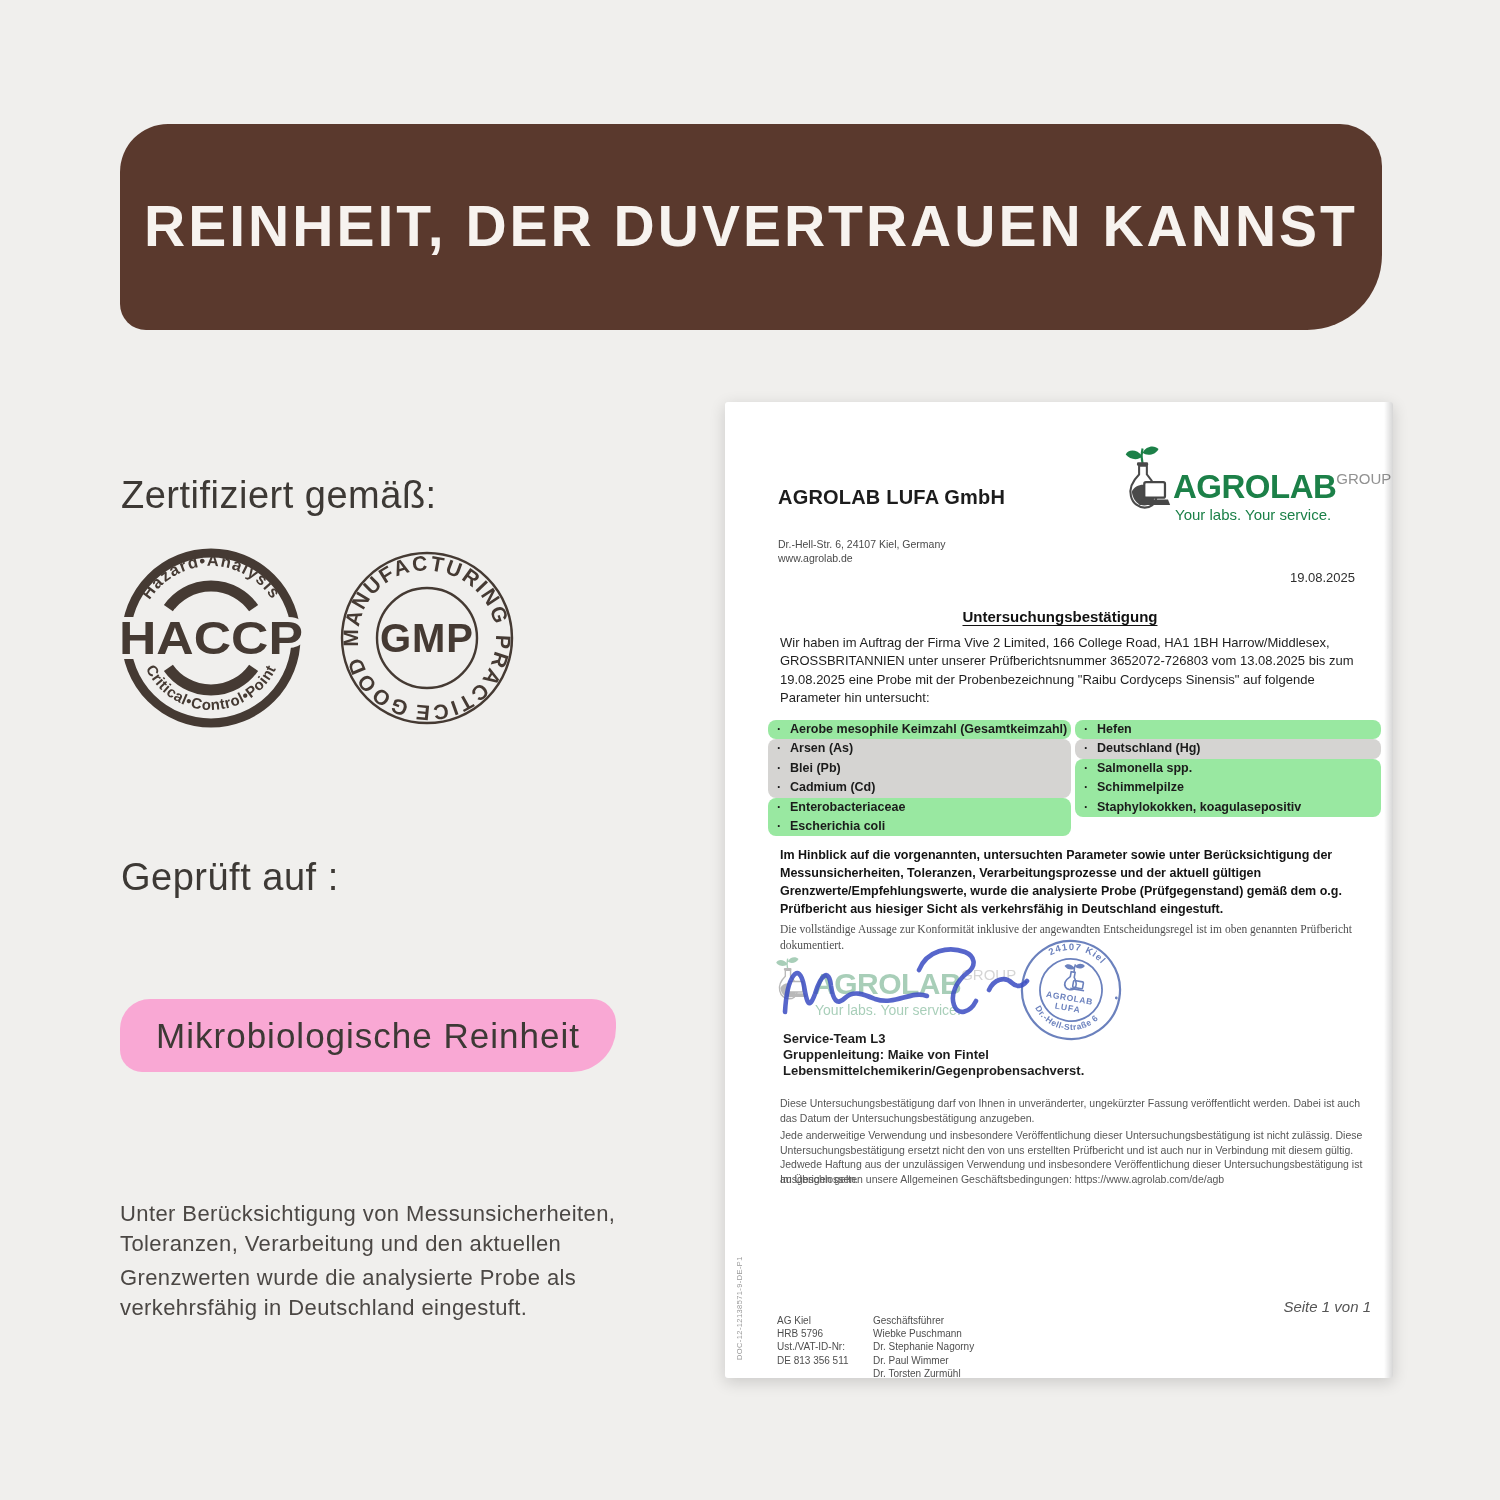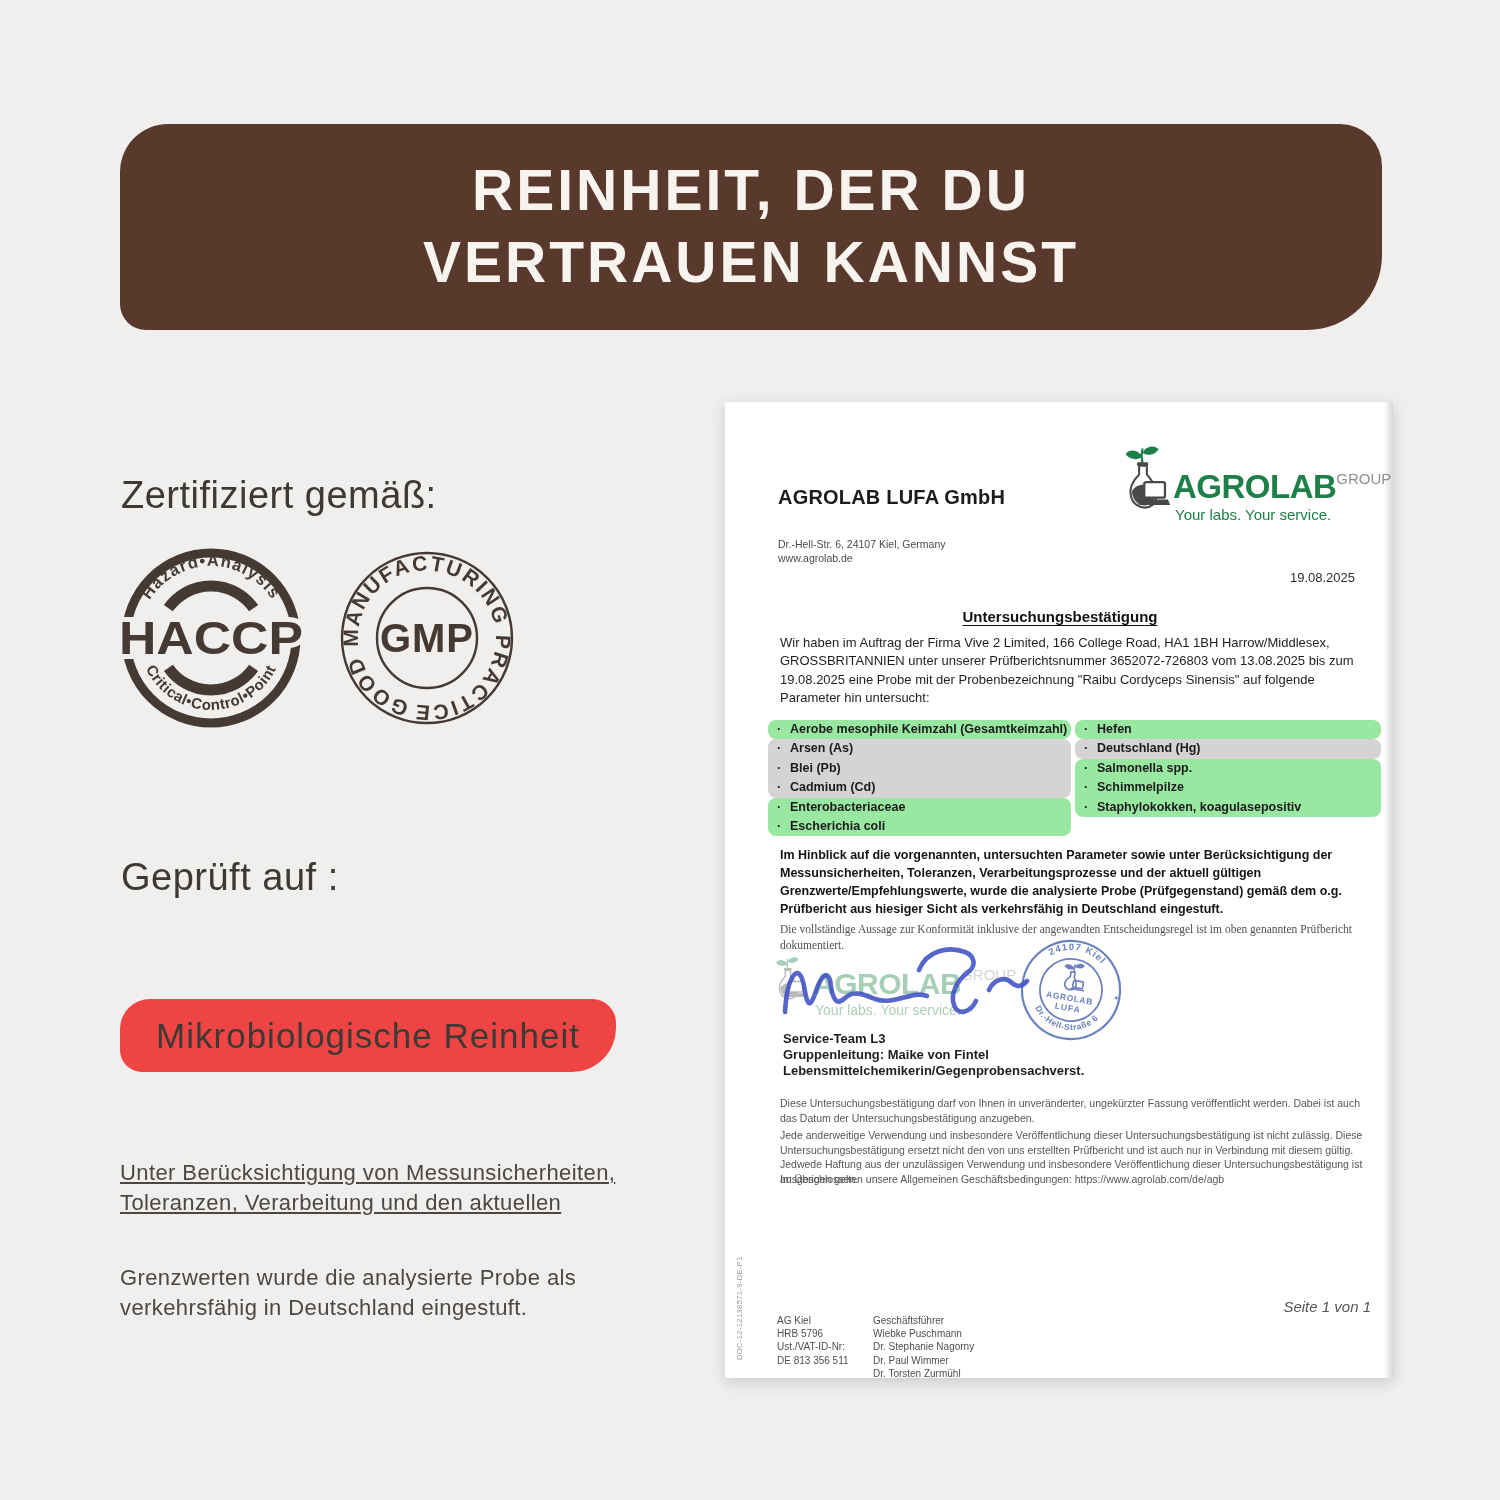--- a/index.html
+++ b/index.html
@@ -2,41 +2,41 @@
 <html><head>
 <meta charset="utf-8">
 <style>
   html,body{margin:0;padding:0;}
   body{width:1500px;height:1500px;background:#f0efed;font-family:"Liberation Sans",sans-serif;}
   #canvas{position:relative;width:1500px;height:1500px;background:#f0efed;overflow:hidden;}
 
   
   .banner{position:absolute;left:120px;top:124px;width:1262px;height:206px;
     background:#5a392d;border-radius:48px 42px 75px 26px;
-    display:flex;flex-direction:column;align-items:center;justify-content:center;}
+    display:flex;flex-direction:row;align-items:center;justify-content:center;}
   .banner-line{color:#f7f3ef;font-size:57px;font-weight:600;letter-spacing:3px;line-height:1.26;text-align:center;}
 
   
   .lheading{position:absolute;color:#3d3935;font-size:38px;letter-spacing:.5px;font-weight:500;}
   #cert-heading{left:121px;top:474px;}
   #tested-heading{left:121px;top:856px;}
 
   #haccp-stamp{position:absolute;left:116px;top:543px;}
   #gmp-stamp{position:absolute;left:338px;top:549px;}
   .stamptxt{font-family:"Liberation Sans",sans-serif;font-weight:700;fill:#453a33;}
 
   .pill{position:absolute;display:flex;align-items:center;justify-content:center;
     color:#3d3935;font-size:35px;letter-spacing:1px;}
   .pill[data-hl="gray"]{background:#d9d8d6;}
-  .pill[data-hl="green"]{background:#ef4444;justify-content:center;}
+  .pill[data-hl="green"]{background:#f9a8d4;justify-content:center;}
   #pill-1{left:120px;top:924px;width:312px;height:67px;border-radius:26px 24px 44px 22px;}
   #pill-2{left:120px;top:999px;width:496px;height:73px;border-radius:30px 24px 44px 22px;}
 
   .note{position:absolute;left:120px;width:505px;color:#4b4744;font-size:22px;line-height:1.38;letter-spacing:.4px;margin:0;}
-  #note1{top:1158px;text-decoration:underline;}
+  #note1{top:1199px;}
   #note2{top:1263px;}
 
   
   .paper{position:absolute;left:725px;top:402px;width:668px;height:976px;background:#ffffff;
     border-radius:3px;box-shadow:0 4px 16px rgba(0,0,0,.16);}
   .paper::after{content:"";position:absolute;right:0;top:0;width:9px;height:100%;
     background:linear-gradient(to right,rgba(0,0,0,0),rgba(0,0,0,.16));border-radius:0 3px 3px 0;}
   .paper *{margin:0;}
 
   .doc-company{position:absolute;left:53px;top:84px;font-size:20px;font-weight:700;color:#1c1c1c;letter-spacing:.2px;}

